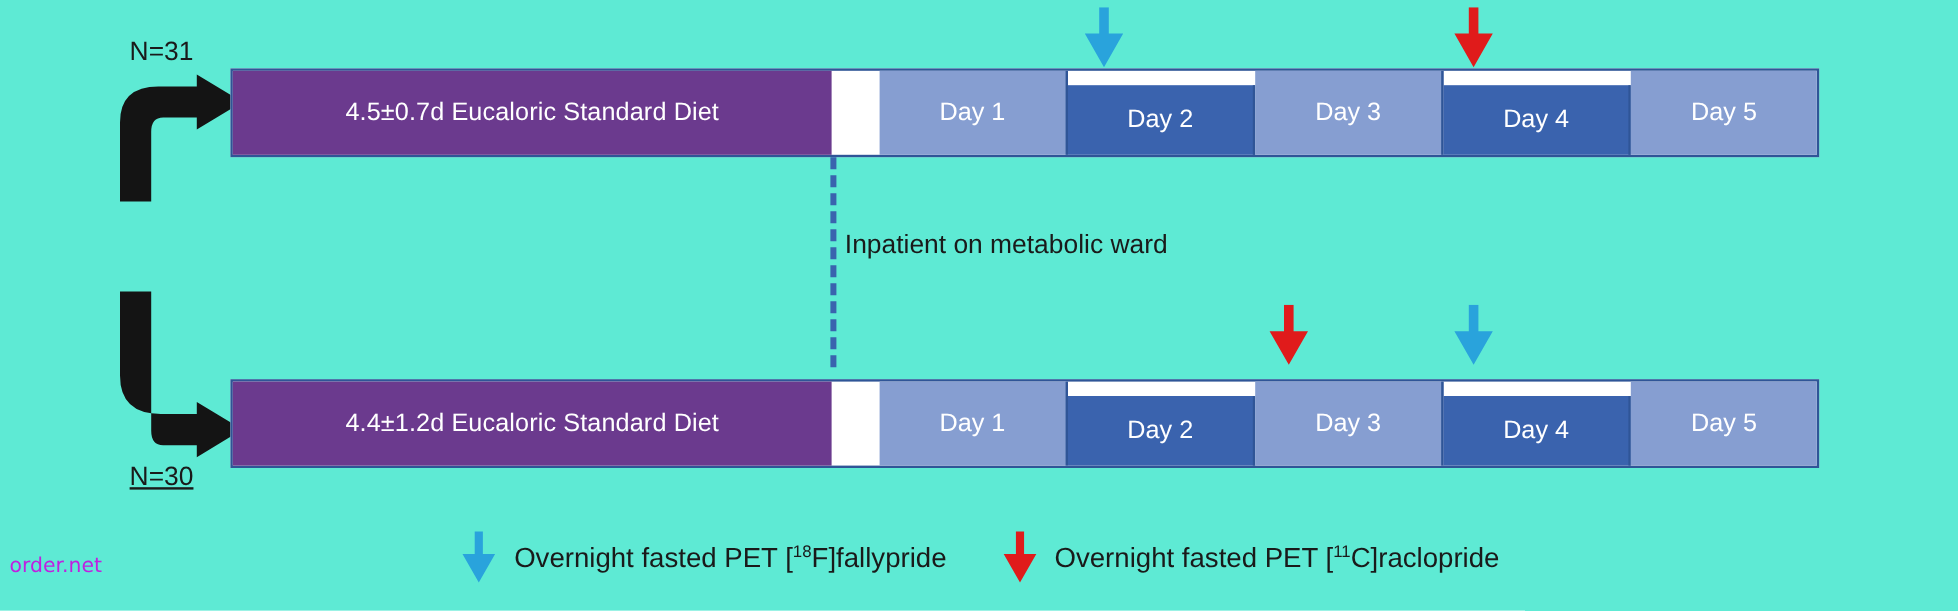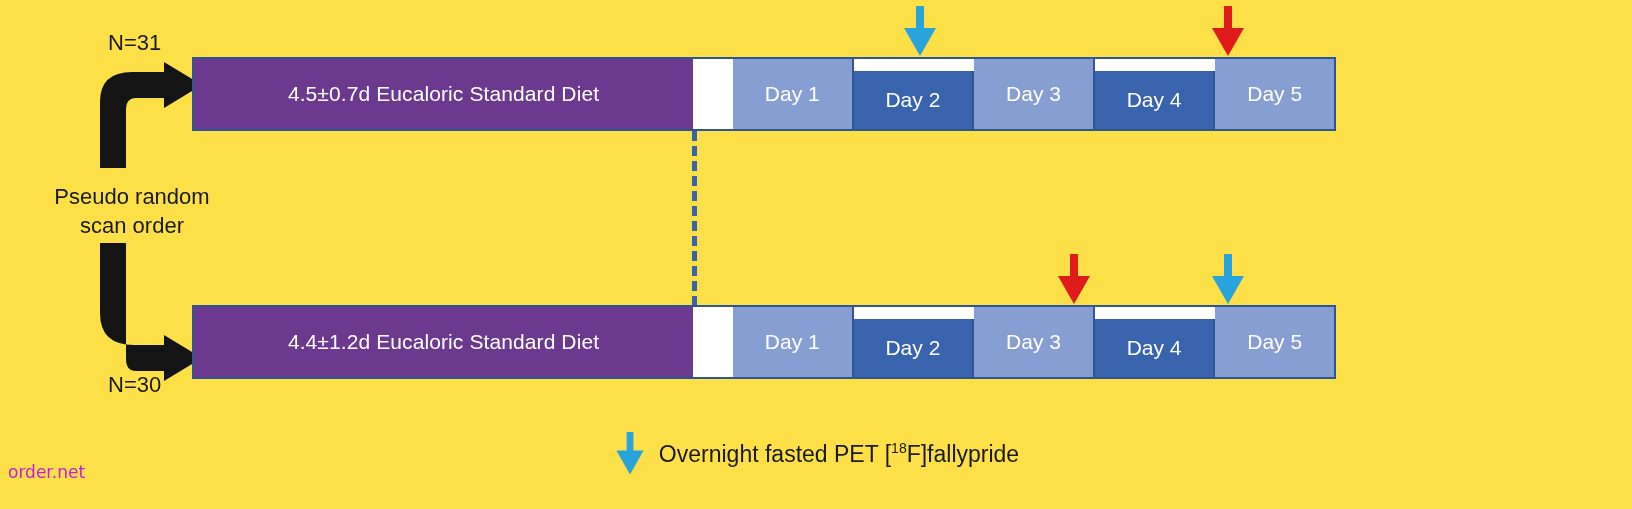--- a/index.html
+++ b/index.html
@@ -8,40 +8,40 @@
     background: #ffffff;
   }
   body {
     font-family: "Liberation Sans", sans-serif;
     -webkit-font-smoothing: antialiased;
   }
   #canvas {
     position: relative;
     width: 1632px;
     height: 509px;
-    background: #fde047;
+    background: #5eead4;
     overflow: hidden;
   }
 
   
   .abs { position: absolute; }
 
   
   .timeline-row {
     position: absolute;
     left: 192px;
-    width: 1144px;
+    width: 1324px;
     height: 74px;
     display: flex;
     box-sizing: border-box;
     border: 2px solid #2f5597;
     background: #ffffff;
   }
   #row-top    { top: 57px; }
-  #row-bottom { top: 305px; }
+  #row-bottom { top: 316px; }
 
   .diet-cell {
     width: 499px;
     flex: 0 0 499px;
     background: #6b3a8e;
     color: #ffffff;
     display: flex;
     align-items: center;
     justify-content: center;
     font-size: 21px;
@@ -71,21 +71,21 @@
   .day-cell.light { background: #869ed1; }
   .day-cell.dark  { background: #3a63ae; margin-top: 12px; }
 
   
   .n-label {
     font-size: 22px;
     color: #1a1a1a;
     white-space: nowrap;
   }
   #n-top    { left: 108px; top: 30px; }
-  #n-bottom { left: 108px; top: 372px; }
+  #n-bottom { left: 108px; top: 384px; text-decoration: underline; }
 
   
   #scan-order-label {
     left: 42px;
     top: 182px;
     width: 180px;
     text-align: center;
     font-size: 22px;
     line-height: 29px;
     color: #1a1a1a;
@@ -111,21 +111,21 @@
     color: #1a1a1a;
     white-space: nowrap;
   }
 
   
   .scan-arrow { width: 40px; height: 52px; }
 
   
   #legend {
     left: 0;
-    top: 429px;
+    top: 440px;
     width: 1632px;
     display: flex;
     justify-content: center;
     align-items: flex-start;
     gap: 44px;
   }
   .legend-item {
     display: flex;
     align-items: center;
     gap: 12px;
@@ -155,44 +155,41 @@
   <div class="abs n-label" id="n-bottom">N=30</div>
 
   <svg class="abs curved-arrow" id="curved-arrow-top" width="120" height="110" viewBox="0 0 120 110">
     <path d="M10 108 L10 42 Q10 12 42 12 L74 12 L74 2 L112 25 L74 48 L74 38 L46 38 Q36 38 36 50 L36 108 Z" fill="#141414"></path>
   </svg>
 
   <svg class="abs curved-arrow" id="curved-arrow-bottom" width="120" height="140" viewBox="0 0 120 140">
     <path d="M10 2 L10 92 Q10 124 44 124 L74 124 L74 114 L112 137 L74 160 L74 150 L46 150 Q36 150 36 138 L36 2 Z" fill="#141414" transform="translate(0,-22)"></path>
   </svg>
 
-  <div class="abs" id="scan-order-label">
-    <div>Pseudo random</div>
-    <div>scan order</div>
-  </div>
 
   <div class="timeline-row" id="row-top">
     <div class="diet-cell">4.5±0.7d Eucaloric Standard Diet</div>
     <div class="days-wrap">
       <div class="day-cell light">Day 1</div>
       <div class="day-cell dark">Day 2</div>
       <div class="day-cell light">Day 3</div>
       <div class="day-cell dark">Day 4</div>
       <div class="day-cell light">Day 5</div>
     </div>
   </div>
 
   <svg class="abs scan-arrow" style="left:900px; top:6px;" viewBox="0 0 40 52">
     <path d="M16 0 L24 0 L24 22 L36 22 L20 50 L4 22 L16 22 Z" fill="#29a3dc"></path>
   </svg>
   <svg class="abs scan-arrow" style="left:1208px; top:6px;" viewBox="0 0 40 52">
     <path d="M16 0 L24 0 L24 22 L36 22 L20 50 L4 22 L16 22 Z" fill="#e01b1b"></path>
   </svg>
 
   <div class="abs" id="inpatient-divider"></div>
+  <div class="abs" id="inpatient-label">Inpatient on metabolic ward</div>
 
   <div class="timeline-row" id="row-bottom">
     <div class="diet-cell">4.4±1.2d Eucaloric Standard Diet</div>
     <div class="days-wrap">
       <div class="day-cell light">Day 1</div>
       <div class="day-cell dark">Day 2</div>
       <div class="day-cell light">Day 3</div>
       <div class="day-cell dark">Day 4</div>
       <div class="day-cell light">Day 5</div>
     </div>
@@ -207,18 +204,24 @@
 
   <div class="abs" id="legend">
 
     <div class="legend-item">
       <svg width="34" height="50" viewBox="0 0 40 52">
         <path d="M16 0 L24 0 L24 22 L36 22 L20 50 L4 22 L16 22 Z" fill="#29a3dc"></path>
       </svg>
       <div class="legend-text"><span>Overnight fasted PET [</span><sup>18</sup><span>F]fallypride</span></div>
     </div>
 
+    <div class="legend-item">
+      <svg width="34" height="50" viewBox="0 0 40 52">
+        <path d="M16 0 L24 0 L24 22 L36 22 L20 50 L4 22 L16 22 Z" fill="#e01b1b"></path>
+      </svg>
+      <div class="legend-text"><span>Overnight fasted PET [</span><sup>11</sup><span>C]raclopride</span></div>
+    </div>
 
   </div>
 
   <div class="abs" id="watermark">order.net</div>
 
 </div>
 
 </body></html>

